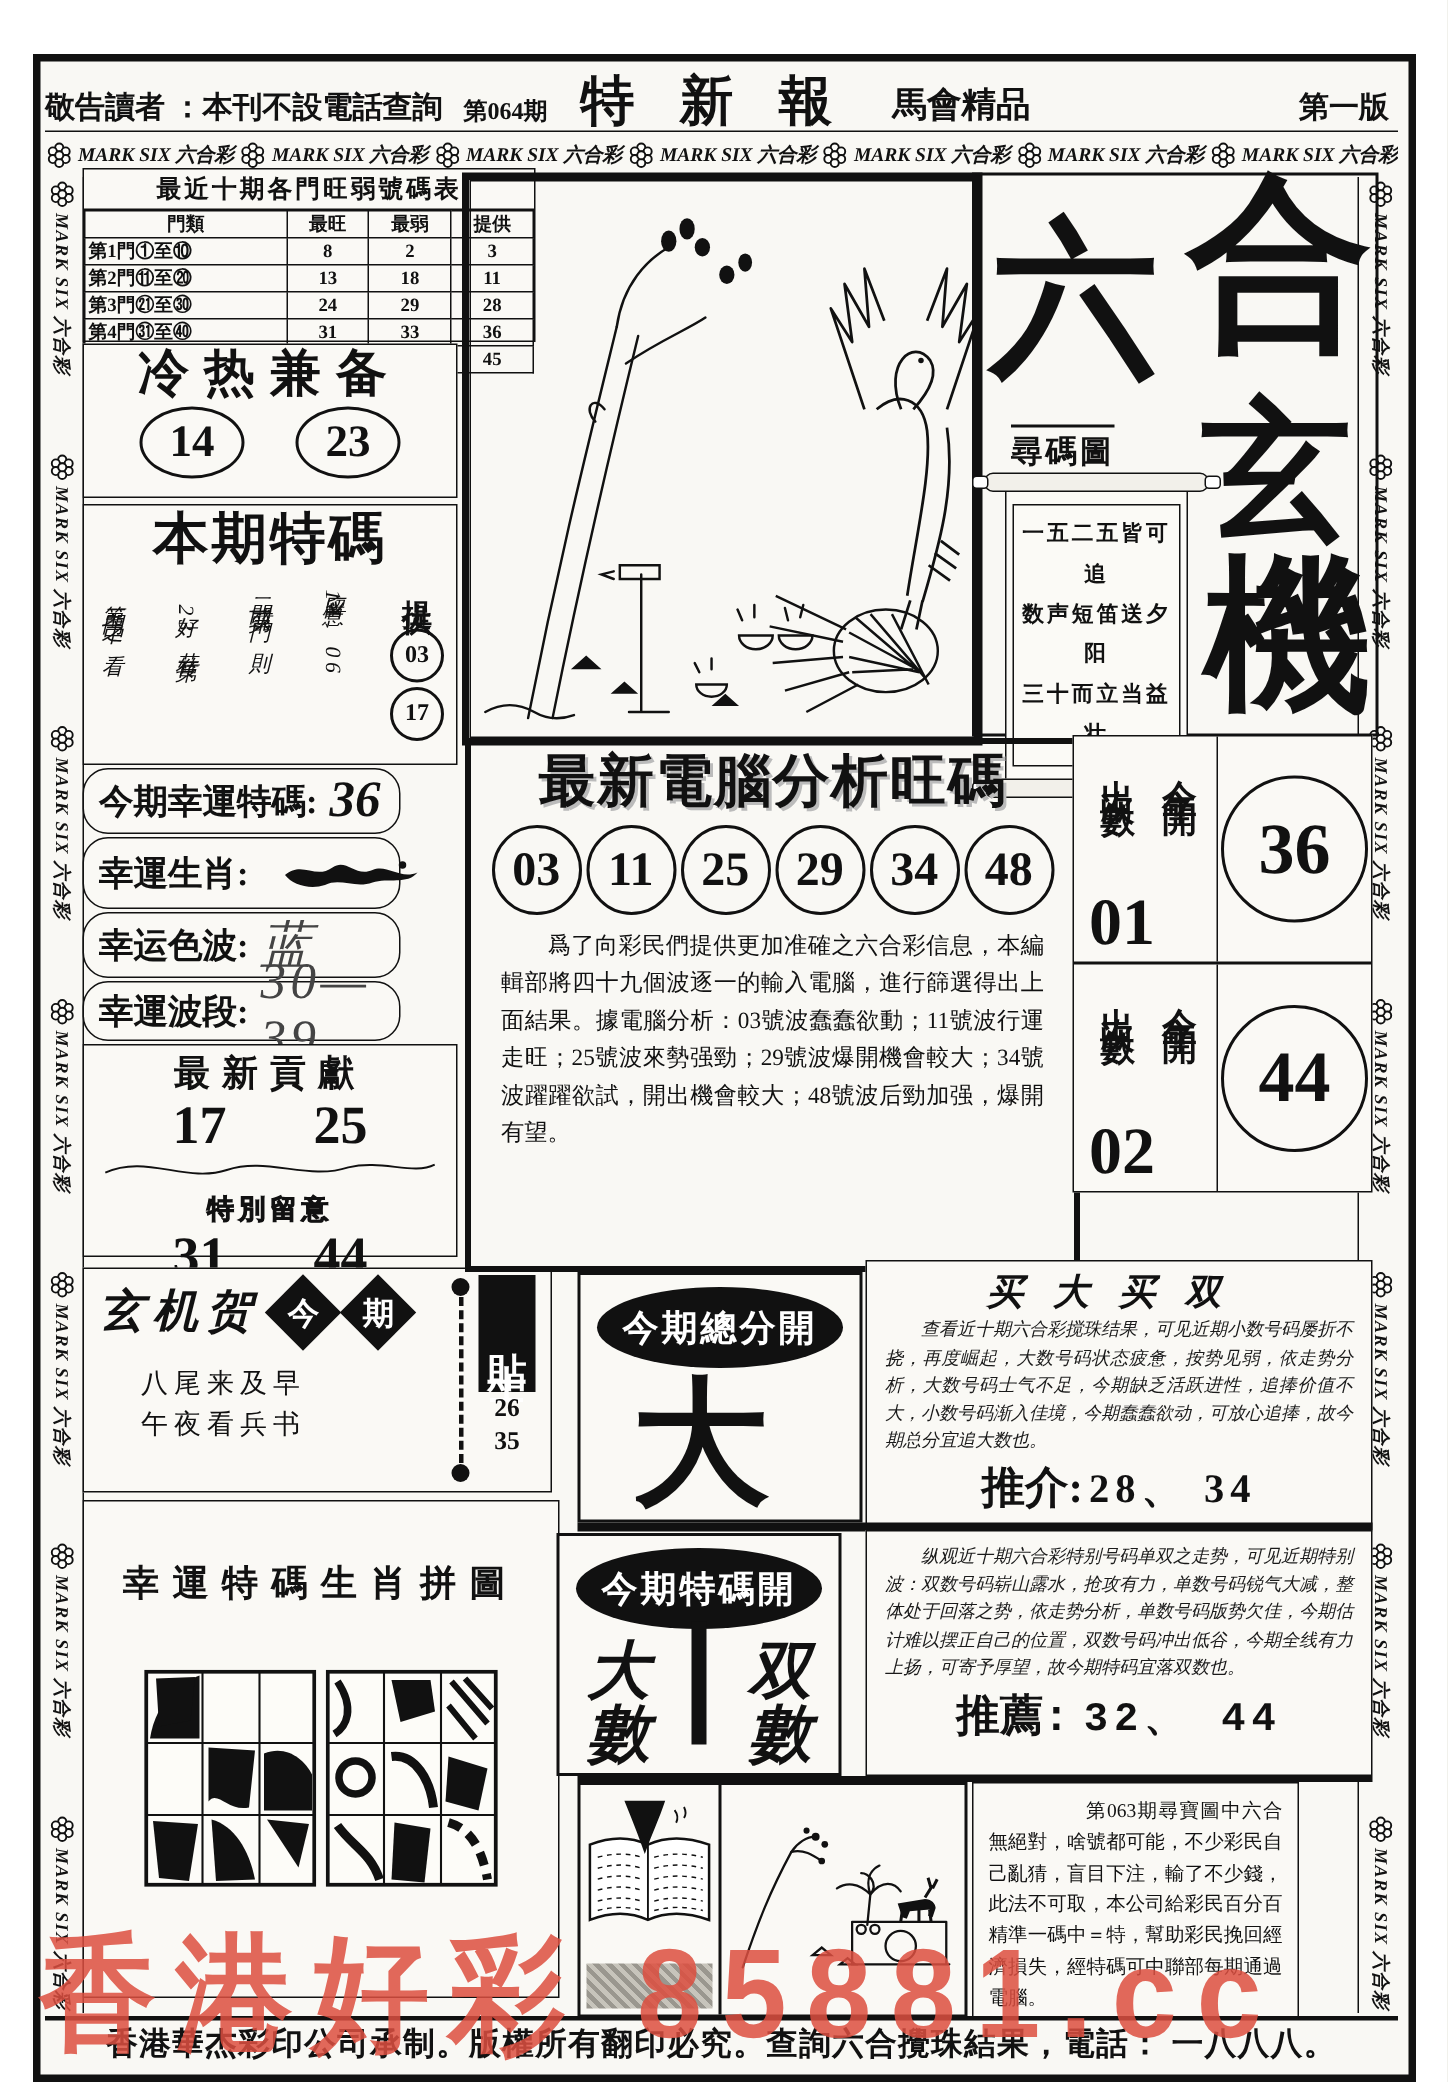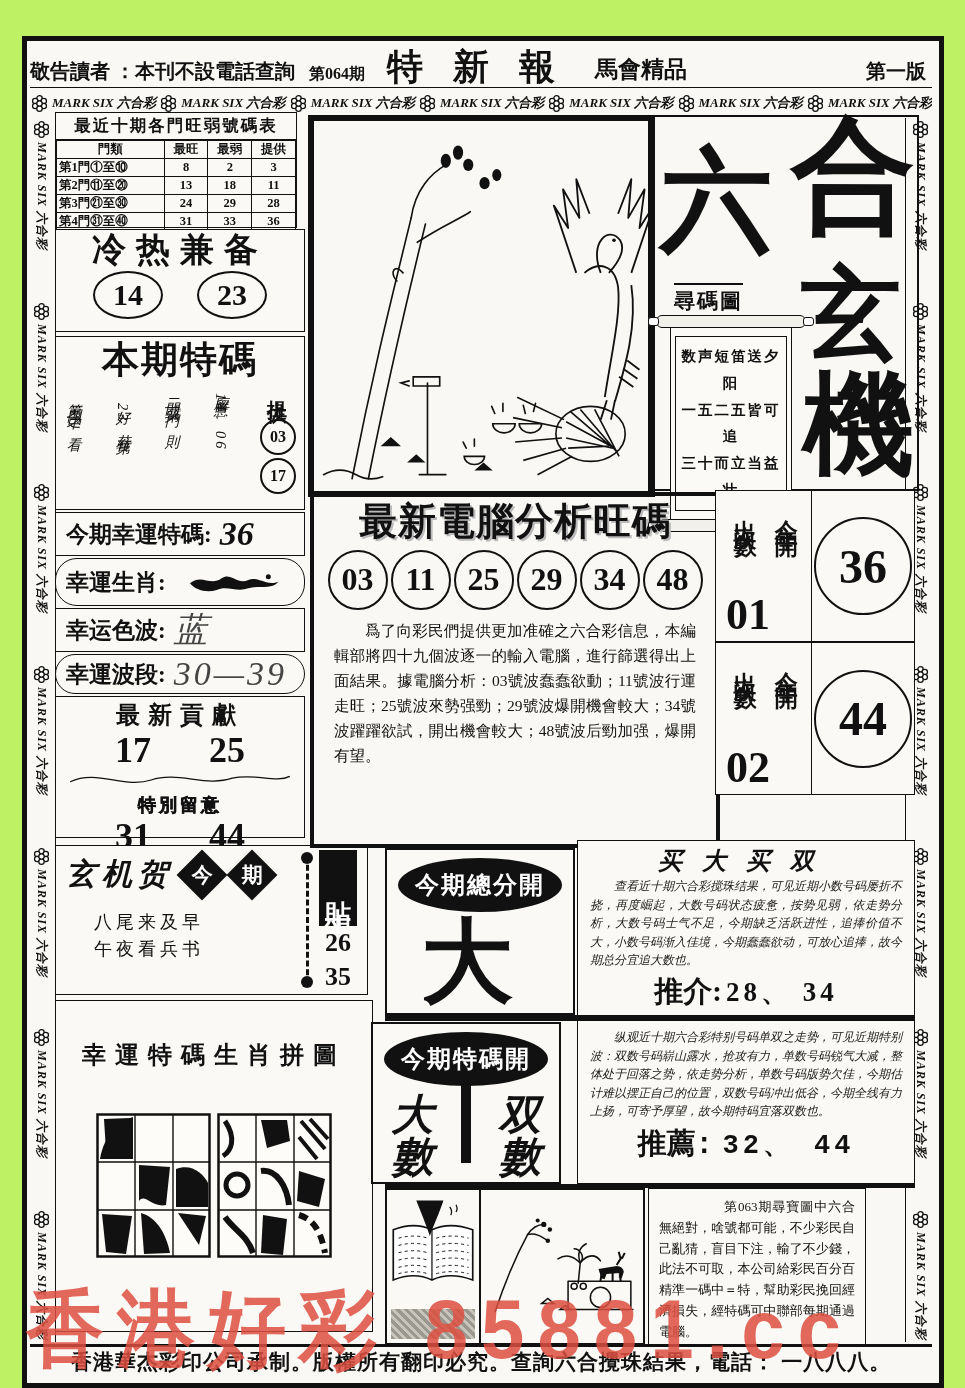--- a/index.html
+++ b/index.html
@@ -1,16 +1,16 @@
 <!DOCTYPE html>
 <html><head>
 <meta charset="utf-8">
 <style>
   html,body{margin:0;padding:0;background:#e9e7e1;}
-  .page{position:relative;width:965px;height:1388px;background:#bef264;margin:0 auto;overflow:hidden;
+  .page{position:relative;width:965px;height:1388px;background:#ffffff;margin:0 auto;overflow:hidden;
         font-family:"Liberation Serif","DejaVu Serif",serif;color:#111;}
   .abs{position:absolute;}
   .frame{left:22px;top:36px;width:912px;height:1342px;border:5px solid #111;background:#f9f8f4;}
   .box{position:absolute;border:2px solid #111;background:#faf9f5;box-sizing:border-box;}
   .thin{border-width:1.5px;}
   .rounded{border-radius:22px;}
   
   .header{left:30px;top:42px;width:902px;height:46px;border-bottom:1.5px solid #111;display:flex;align-items:flex-end;gap:10px;padding-bottom:2px;box-sizing:border-box;}
   .notice{font-size:20px;font-weight:700;white-space:nowrap;}
   .issue{font-size:16px;font-weight:700;margin-left:4px;white-space:nowrap;}
@@ -21,40 +21,40 @@
   .markband{left:30px;top:90px;width:902px;height:26px;display:flex;justify-content:space-between;align-items:center;overflow:hidden;}
   .brand-item{display:inline-flex;align-items:center;gap:3px;}
   .brand-text{font-size:13px;font-weight:800;font-style:italic;white-space:nowrap;font-family:Liberation Serif, serif;}
   .strip{top:118px;width:28px;height:1224px;display:flex;flex-direction:column;justify-content:space-between;align-items:center;overflow:hidden;}
   .strip-l{left:27px;border-right:1.5px solid #111;}
   .strip-r{left:905px;border-left:1.5px solid #111;}
   .brand-item.v{flex-direction:column;margin:2px 0;}
   .v .brand-text{writing-mode:vertical-rl;text-orientation:sideways;font-size:12px;letter-spacing:1px;}
   .ballflower svg{display:block;}
   
-  .gate{left:55px;top:112px;width:242px;height:116px;}
+  .gate{left:55px;top:112px;width:302px;height:116px;}
   .gate-title{font-size:16.5px;font-weight:900;text-align:center;letter-spacing:2px;padding:2px 0;border-bottom:1.5px solid #111;}
   table.gt{width:100%;border-collapse:collapse;font-size:12.5px;}
   table.gt td,table.gt th{border:1px solid #111;padding:0 2px;text-align:center;height:16px;font-weight:700;}
   table.gt td.g{text-align:left;white-space:nowrap;}
   
   .coldhot{left:55px;top:229px;width:250px;height:103px;}
   .ch-title{font-size:34px;font-weight:900;text-align:center;letter-spacing:10px;line-height:1.2;}
   .ch-nums{display:flex;justify-content:space-around;padding:0 20px;}
   .oval{width:66px;height:44px;border:2.5px solid #111;border-radius:50%;display:flex;align-items:center;justify-content:center;font-size:30px;font-weight:700;}
   
   .spcode{left:55px;top:336px;width:250px;height:174px;padding:4px 8px;}
   .sp-title{font-size:37px;font-weight:900;letter-spacing:2px;text-align:center;line-height:1;}
   .sp-flex{display:flex;justify-content:space-between;margin-top:6px;}
   .vcol{writing-mode:vertical-rl;font-size:14.5px;font-style:italic;letter-spacing:3px;height:118px;}
   .sp-provide{display:flex;flex-direction:column;align-items:center;gap:3px;}
   .sp-provide .plabel{writing-mode:vertical-rl;font-size:20px;font-weight:800;letter-spacing:4px;}
   .circle-s{width:32px;height:32px;border:2px solid #111;border-radius:50%;display:flex;align-items:center;justify-content:center;font-size:16px;font-weight:700;}
   
-  .lrow{left:55px;width:250px;display:flex;align-items:center;padding:0 10px;box-sizing:border-box;}
+  .lrow{left:55px;width:212px;display:flex;align-items:center;padding:0 10px;box-sizing:border-box;border-radius:17px;}
   .lrow .lab{font-size:23px;font-weight:800;white-space:nowrap;}
   .lrow .val{font-size:34px;font-weight:800;margin-left:8px;font-style:italic;}
   .val.light{color:#444;font-weight:500;letter-spacing:3px;}
   
   .contrib{left:55px;top:696px;width:250px;height:142px;text-align:center;}
   .co-title{font-size:24px;font-weight:900;letter-spacing:8px;margin-top:2px;}
   .co-nums{display:flex;justify-content:space-around;padding:0 30px;font-size:36px;font-weight:700;line-height:1.1;}
   .co-special{font-size:18px;font-weight:900;letter-spacing:3px;-webkit-text-stroke:0.6px #111;}
   
   .mystery{left:55px;top:845px;width:313px;height:150px;display:flex;}
@@ -62,21 +62,21 @@
   .my-titlerow{display:flex;align-items:center;gap:6px;}
   .my-script{font-size:30px;font-weight:800;font-style:italic;letter-spacing:6px;}
   .diamond{width:36px;height:36px;background:#111;transform:rotate(45deg);display:inline-flex;align-items:center;justify-content:center;margin:0 4px;}
   .diamond span{transform:rotate(-45deg);color:#fff;font-size:21px;font-weight:800;}
   .my-poem{font-size:18px;letter-spacing:4px;margin:14px 0 0 28px;line-height:1.5;}
   .my-div{border-left:3.5px dashed #111;position:relative;margin:10px 0;}
   .my-div::before,.my-div::after{content:"";position:absolute;left:-8px;width:12px;height:12px;border-radius:50%;background:#111;}
   .my-div::before{top:-4px;} .my-div::after{bottom:-4px;}
   .my-tips{width:58px;display:flex;flex-direction:column;align-items:center;padding-top:4px;}
   .tips-box{width:38px;height:78px;background:#111;color:#fff;writing-mode:vertical-rl;display:flex;align-items:center;justify-content:center;font-size:26px;font-weight:800;letter-spacing:8px;}
-  .tipnum{font-size:26px;font-weight:600;margin-top:0;line-height:1.3;}
+  .tipnum{font-size:17px;font-weight:600;margin-top:0;line-height:1.3;}
   
   .puzzle{left:55px;top:1000px;width:318px;height:332px;}
   .pz-title{font-size:24px;font-weight:800;letter-spacing:9px;text-align:center;margin-top:38px;}
   .pz-grids{display:flex;justify-content:center;gap:6px;margin-top:42px;}
   
   .birdbox{left:308px;top:115px;width:337px;height:372px;border:5px solid #111;box-shadow:inset 0 0 0 1px #111;}
   
   .masthead{left:648px;top:115px;width:267px;height:372px;border:2.5px solid #111;}
   .bigchar{position:absolute;font-weight:900;line-height:1;font-family:"Liberation Serif",serif;}
   .maplabel{position:absolute;left:24px;top:166px;font-size:21px;font-weight:900;border-top:2.5px solid #111;padding-top:2px;letter-spacing:2px;}
@@ -698,22 +698,22 @@
   <div class="abs masthead">
     <span class="bigchar" style="left:10px;top:28px;font-size:112px;">六</span>
     <span class="bigchar" style="right:2px;top:-2px;font-size:124px;">合</span>
     <span class="bigchar" style="right:16px;top:148px;font-size:100px;">玄</span>
     <span class="bigchar" style="right:2px;top:252px;font-size:112px;">機</span>
     <span class="maplabel">尋碼圖</span>
     <div class="scroll">
       <div class="rod"></div>
       <div class="scroll-body">
         <div class="scroll-inner">
+          <div>一五二五皆可追</div>
           <div>数声短笛送夕阳</div>
-          <div>一五二五皆可追</div>
           <div>三十而立当益壮</div>
         </div>
       </div>
       <div class="rod"></div>
     </div>
   </div>
 
   <div class="abs computer">
     <div class="cp-title">最新電腦分析旺碼</div>
     <div class="cp-nums">

